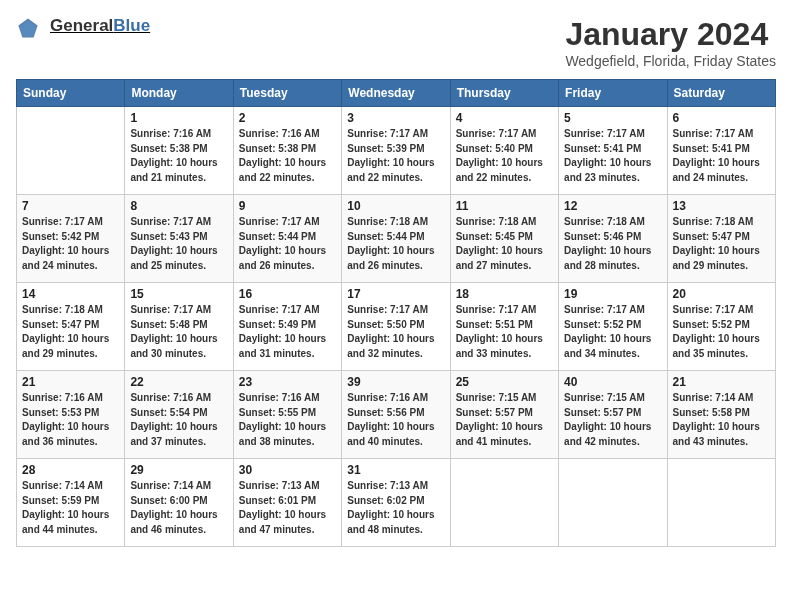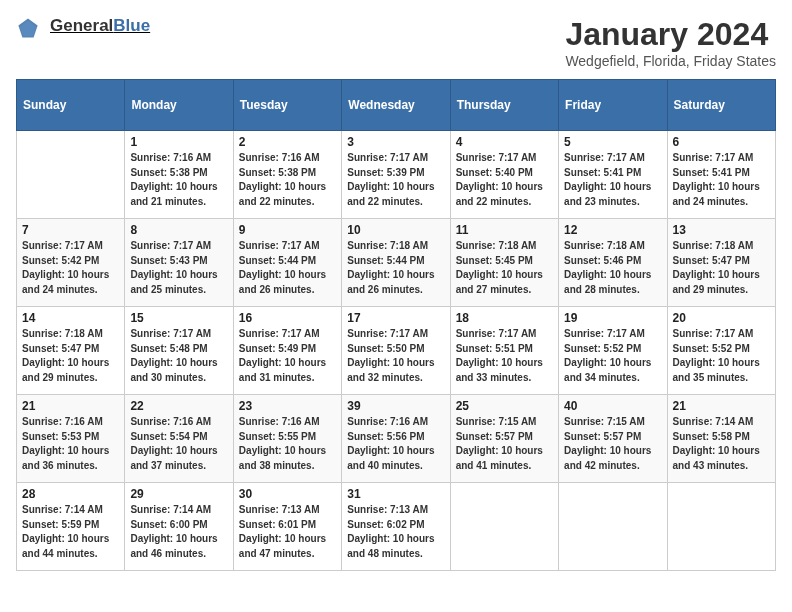--- a/index.html
+++ b/index.html
@@ -39,21 +39,21 @@
     }
     .calendar-table {
       width: 100%;
       border-collapse: collapse;
       font-size: 11px;
     }
     .calendar-table th {
       background-color: #3a6fa8;
       color: #fff;
       text-align: left;
-      padding: 18px 6px;
+      padding: 6px 6px;
       font-size: 12px;
       font-weight: bold;
       border: 1px solid #2d5a8a;
     }
     .calendar-table td {
       border: 1px solid #ccc;
       vertical-align: top;
       padding: 4px 5px;
       height: 88px;
       width: calc(100% / 7);

